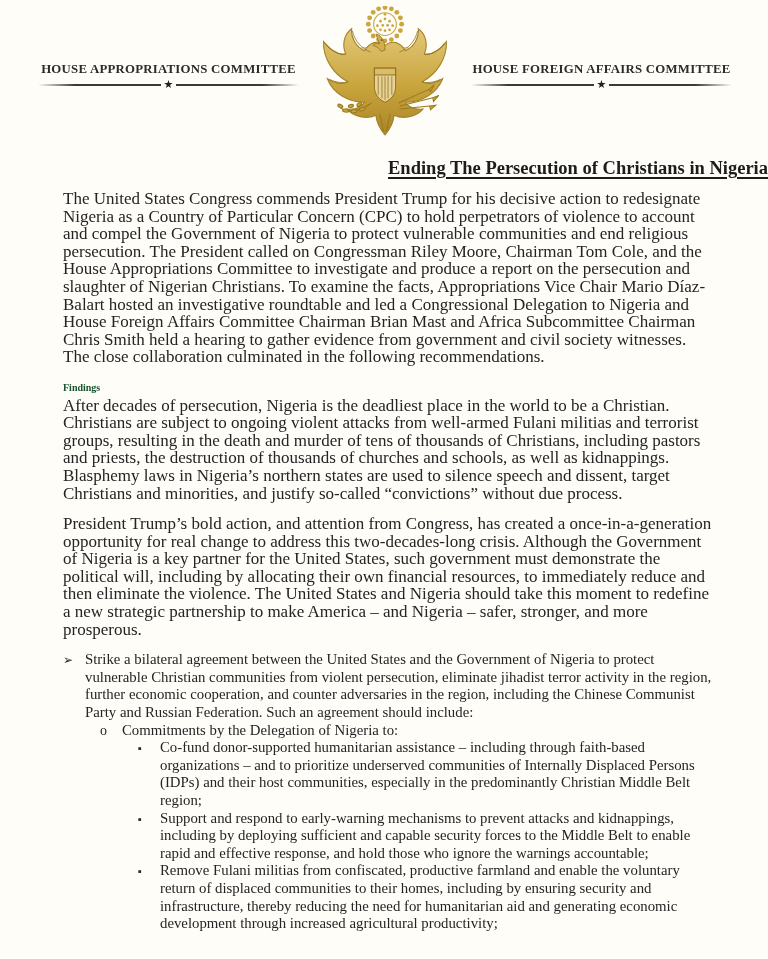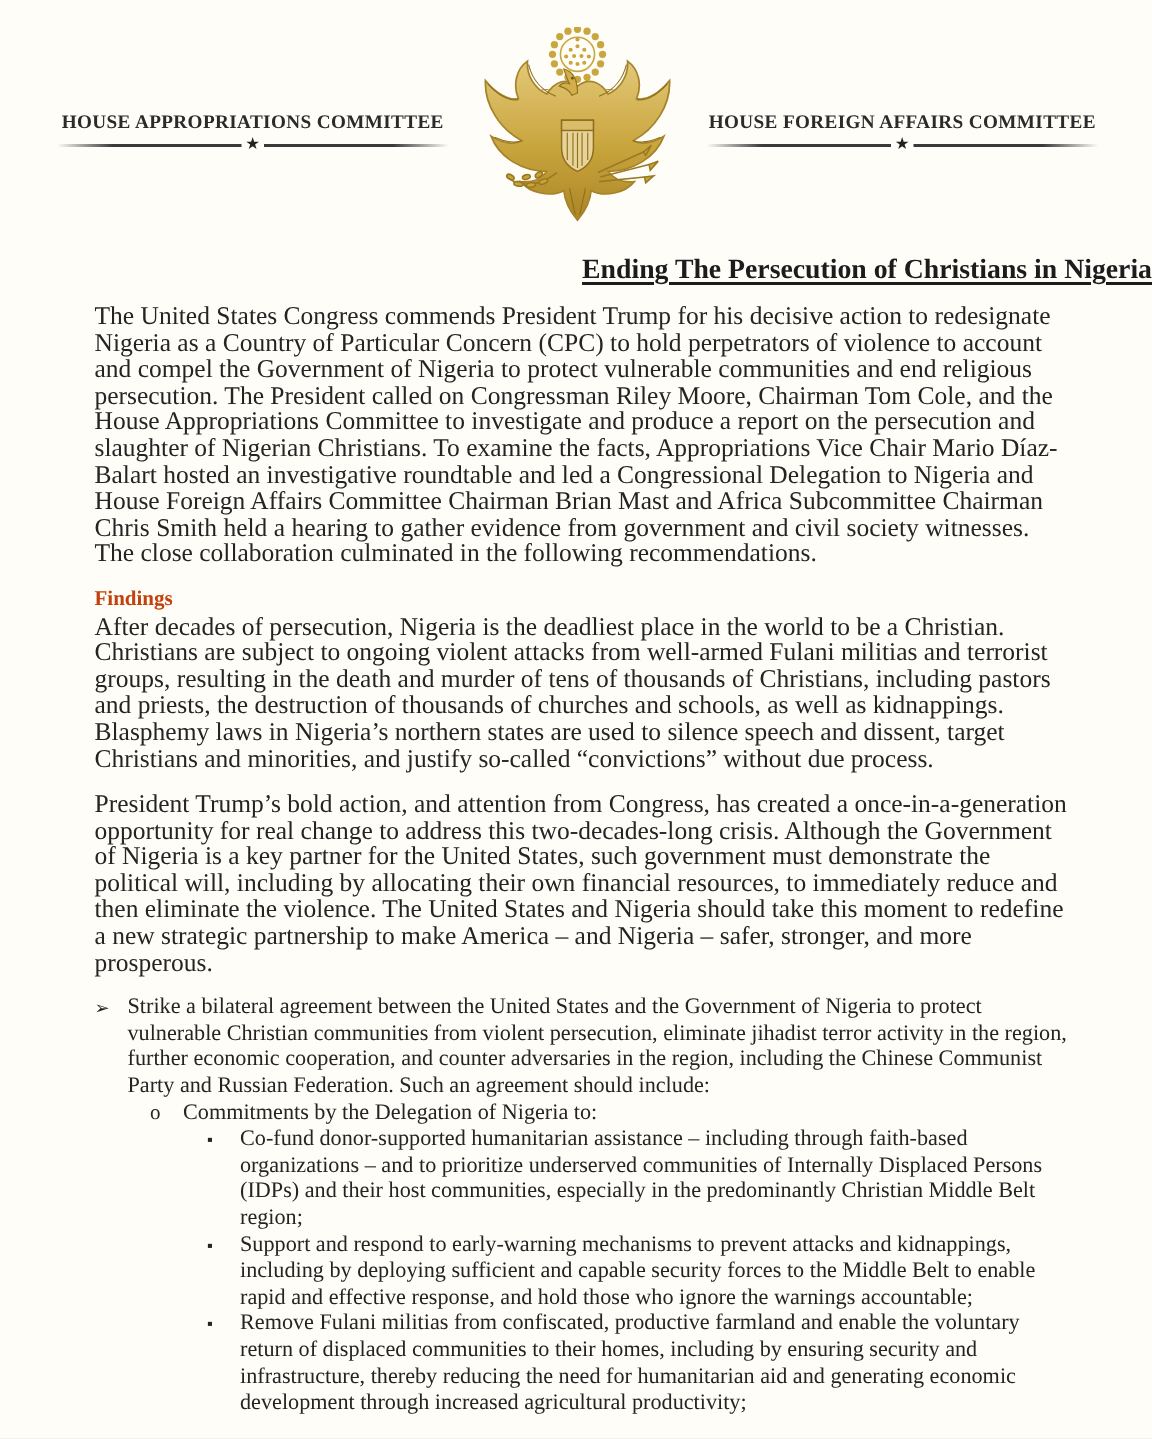--- a/index.html
+++ b/index.html
@@ -5,42 +5,42 @@
   * { margin:0; padding:0; box-sizing:border-box; }
   html,body { background:#e9e9e9; }
   .page {
     width:768px; height:959px; margin:0 auto;
     background:#fffdf8;
     font-family:"Liberation Serif", serif;
     color:#242424;
     position:relative; overflow:hidden;
   }
   
-  .header { display:flex; align-items:flex-start; justify-content:space-between; padding:18px 36px 0 38px; }
+  .header { display:flex; align-items:flex-start; justify-content:space-between; padding:6px 36px 0 38px; }
   .committee { flex:1; margin-top:56px; text-align:center; }
   .committee-name {
     font-size:12.8px; font-weight:700; letter-spacing:.25px;
     color:#2b2b2b; white-space:nowrap;
   }
   .rule { display:flex; align-items:center; margin-top:3px; }
   .rule-line { flex:1; height:2px; }
   .rule-line.left  { background:linear-gradient(to right, rgba(40,40,40,0), #3a3a3a 30%, #3a3a3a); }
   .rule-line.right { background:linear-gradient(to left,  rgba(40,40,40,0), #3a3a3a 30%, #3a3a3a); }
   .rule-star { font-size:11px; line-height:10px; color:#222; padding:0 3px; margin-top:-1px; }
   .seal-wrap { width:172px; display:flex; justify-content:center; }
   
   .doc-title {
     text-align:right; margin:8px 0 11px;
     font-size:18.5px; font-weight:700; color:#1c1c1c;
     text-decoration:underline; text-decoration-thickness:1.8px; text-underline-offset:3px;
   }
   
   .body { padding:0 55px 0 63px; }
   .body p { font-size:17px; line-height:17.6px; margin-bottom:13px; text-align:left; }
-  .sec-heading { font-size:14px; line-height:17.6px; font-weight:700; color:#c2410c; }
+  .sec-heading { font-size:10px; line-height:17.6px; font-weight:700; color:#14532d; }
   
   .bullet { display:flex; font-size:14.8px; line-height:17.6px; }
   .bullet .marker { flex:0 0 22px; }
   .bullet.lvl1 { margin-left:0; }
   .bullet.lvl1 .marker { font-size:12px; padding-top:1px; color:#1f1f1f; }
   .bullet.lvl2 { margin-left:37px; }
   .bullet.lvl2 .marker { font-size:14px; }
   .bullet.lvl3 { margin-left:75px; }
   .bullet.lvl3 .marker { font-size:11px; padding-top:1px; }
   .bullet .btext { flex:1; }

